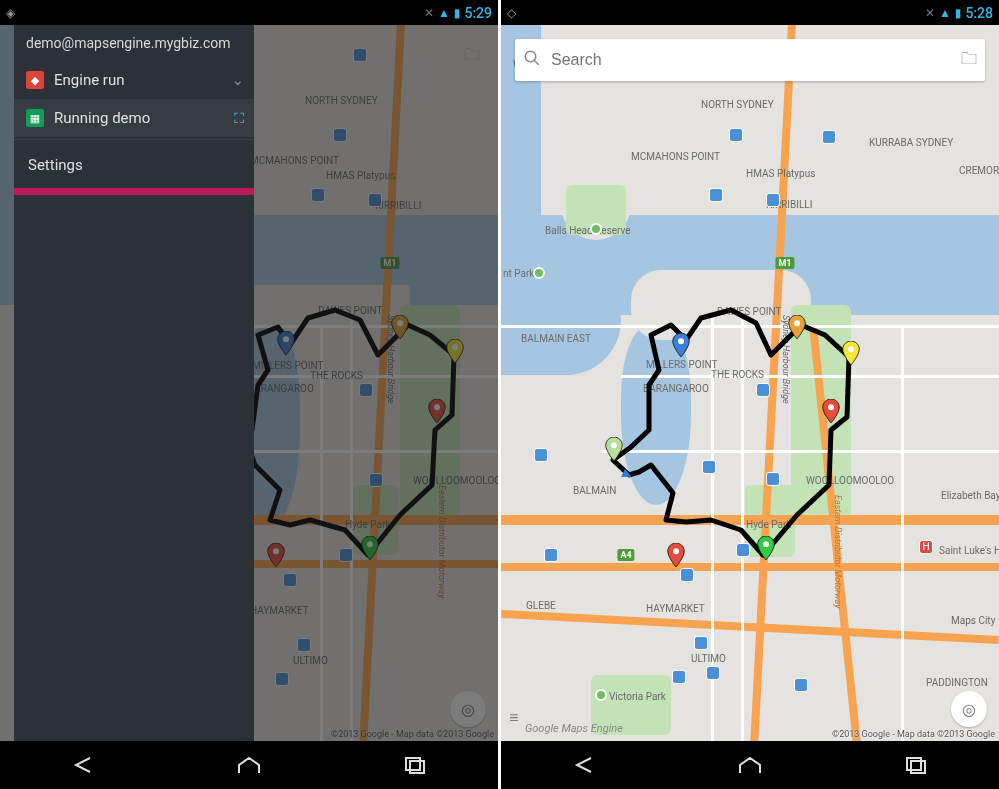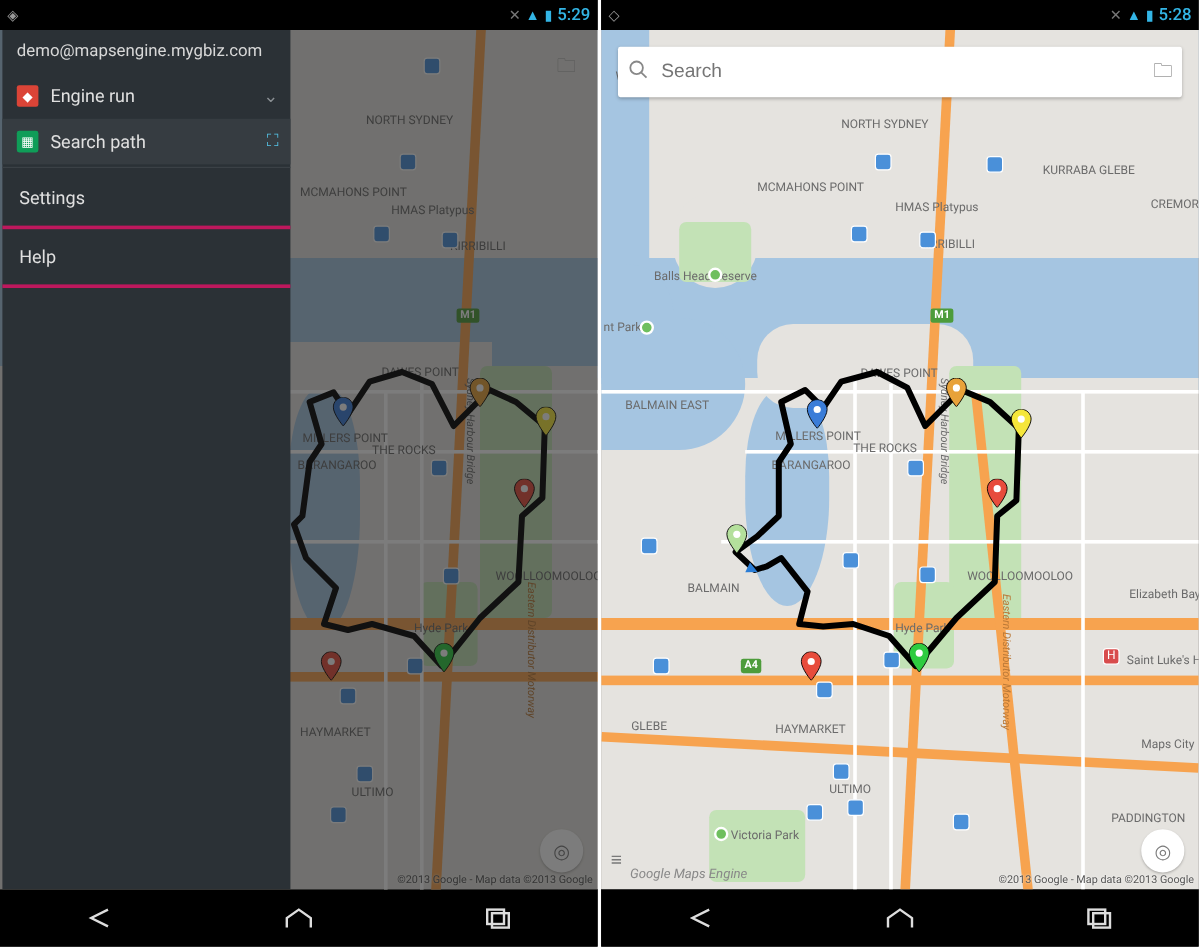--- a/index.html
+++ b/index.html
@@ -39,32 +39,32 @@
 .searchbar { position: absolute; top: 14px; left: 14px; right: 14px; height: 42px; background: #fff; border-radius: 2px; box-shadow: 0 1px 3px rgba(0,0,0,.25); display: flex; align-items: center; padding: 0 8px; }
 .searchbar .searchglyph { color: #888; margin-right: 10px; }
 .searchbar input { flex: 1; border: none; outline: none; font-size: 16px; color: #0c4a6e; background: transparent; }
 .searchbar .folder { color: #6a6a6a; margin-left: 10px; }
 
 .menu-btn { position: absolute; bottom: 14px; left: 8px; color: #7a7a7a; font-size: 16px; }
 .mylocation { position: absolute; bottom: 14px; right: 12px; width: 36px; height: 36px; background: #fff; border-radius: 50%; box-shadow: 0 1px 2px rgba(0,0,0,.25); display: flex; align-items: center; justify-content: center; color: #7a7a7a; }
 
 
 .dim { position: absolute; inset: 0; background: rgba(30,30,30,.58); }
-.drawer { position: absolute; left: 2px; top: 0; bottom: 0; width: 240px; background: #2b3136; color: #e0e0e0; display: flex; flex-direction: column; font-size: 15px; }
+.drawer { position: absolute; left: 14px; top: 0; bottom: 0; width: 240px; background: #2b3136; color: #e0e0e0; display: flex; flex-direction: column; font-size: 15px; }
 .drawer-top { display: flex; align-items: center; justify-content: space-between; padding: 10px 12px; }
 .acct { font-size: 14px; color: #d8d8d8; }
 .layer-row { display: flex; align-items: center; padding: 10px 12px; gap: 10px; position: relative; }
 .layer-row.sel { background: #363c41; }
 .licon { width: 18px; height: 18px; display:flex; align-items:center; justify-content:center; border-radius:2px; font-size:11px; color:#fff; }
 .licon.red { background:#db4437; }
 .licon.green { background:#0f9d58; }
 .chev { position:absolute; right:10px; color:#8a8f93; }
 .frame-icon { position:absolute; right:10px; color:#55c3e6; font-size:14px; }
 .sep { height: 1px; background: #3b4146; margin: 2px 0; }
-.menuitem { padding: 14px 14px; border-bottom:3px solid #be185d; }
+.menuitem { padding: 14px 14px; border-bottom:7px solid #be185d; }
 
 .navbar { height: 48px; background: #000; display: flex; align-items: center; justify-content: space-around; }
 .navbtn { width: 44px; height: 30px; display: flex; align-items: center; justify-content: center; color: #ccc; }
 .navbtn svg { stroke: #ddd; fill: none; stroke-width: 2; }
 
 .folderbtn { position:absolute; top:18px; right:18px; color:#a8a8a8; }
 </style>
 </head>
 <body>
 
@@ -177,26 +177,25 @@
       <div class="drawer-top">
         <span class="acct">demo@mapsengine.mygbiz.com</span>
       </div>
       <div class="layer-row">
         <span class="licon red">◆</span>
         <span>Engine run</span>
         <span class="chev">⌄</span>
       </div>
       <div class="layer-row sel">
         <span class="licon green">▦</span>
-        <span>Search path</span>
+        <span>Running demo</span>
         <span class="frame-icon">⛶</span>
       </div>
       <div class="sep"></div>
       <div class="menuitem"><span>Settings</span></div>
-      <div class="menuitem"><span>Help</span></div>
     </div>
   </div>
   <div class="navbar">
     <div class="navbtn">
         <svg width="26" height="20">
           <path d="M20 3 L6 10 L20 17"></path>
         </svg>
       </div>
     <div class="navbtn">
         <svg width="28" height="20">
@@ -248,21 +247,21 @@
       <div class="road" style="top:425px;left:100px;width:398px;height:3px"></div>
       <div class="road" style="top:290px;left:210px;width:3px;height:430px"></div>
       <div class="road" style="top:295px;left:240px;width:3px;height:425px"></div>
       <div class="road" style="top:300px;left:400px;width:3px;height:420px"></div>
 
       <div class="label" style="top:34px;left:12px">WOLLSTONECRAFT</div>
       <div class="label" style="top:74px;left:200px">NORTH SYDNEY</div>
       <div class="label" style="top:126px;left:130px">MCMAHONS POINT</div>
       <div class="label" style="top:143px;left:245px">HMAS Platypus</div>
       <div class="label" style="top:174px;left:265px">KIRRIBILLI</div>
-      <div class="label" style="top:112px;left:368px">KURRABA GLEBE</div>
+      <div class="label" style="top:112px;left:368px">KURRABA SYDNEY</div>
       <div class="label" style="top:140px;left:458px">CREMORNE</div>
       <div class="label" style="top:200px;left:44px">Balls Head Reserve</div>
       <div class="label" style="top:243px;left:2px">nt Park</div>
       <div class="label" style="top:308px;left:20px">BALMAIN EAST</div>
       <div class="label" style="top:281px;left:216px">DAWES POINT</div>
       <div class="label" style="top:334px;left:145px">MILLERS POINT</div>
       <div class="label" style="top:344px;left:210px">THE ROCKS</div>
       <div class="label" style="top:358px;left:142px">BARANGAROO</div>
       <div class="label" style="top:460px;left:72px">BALMAIN</div>
       <div class="label" style="top:575px;left:25px">GLEBE</div>

